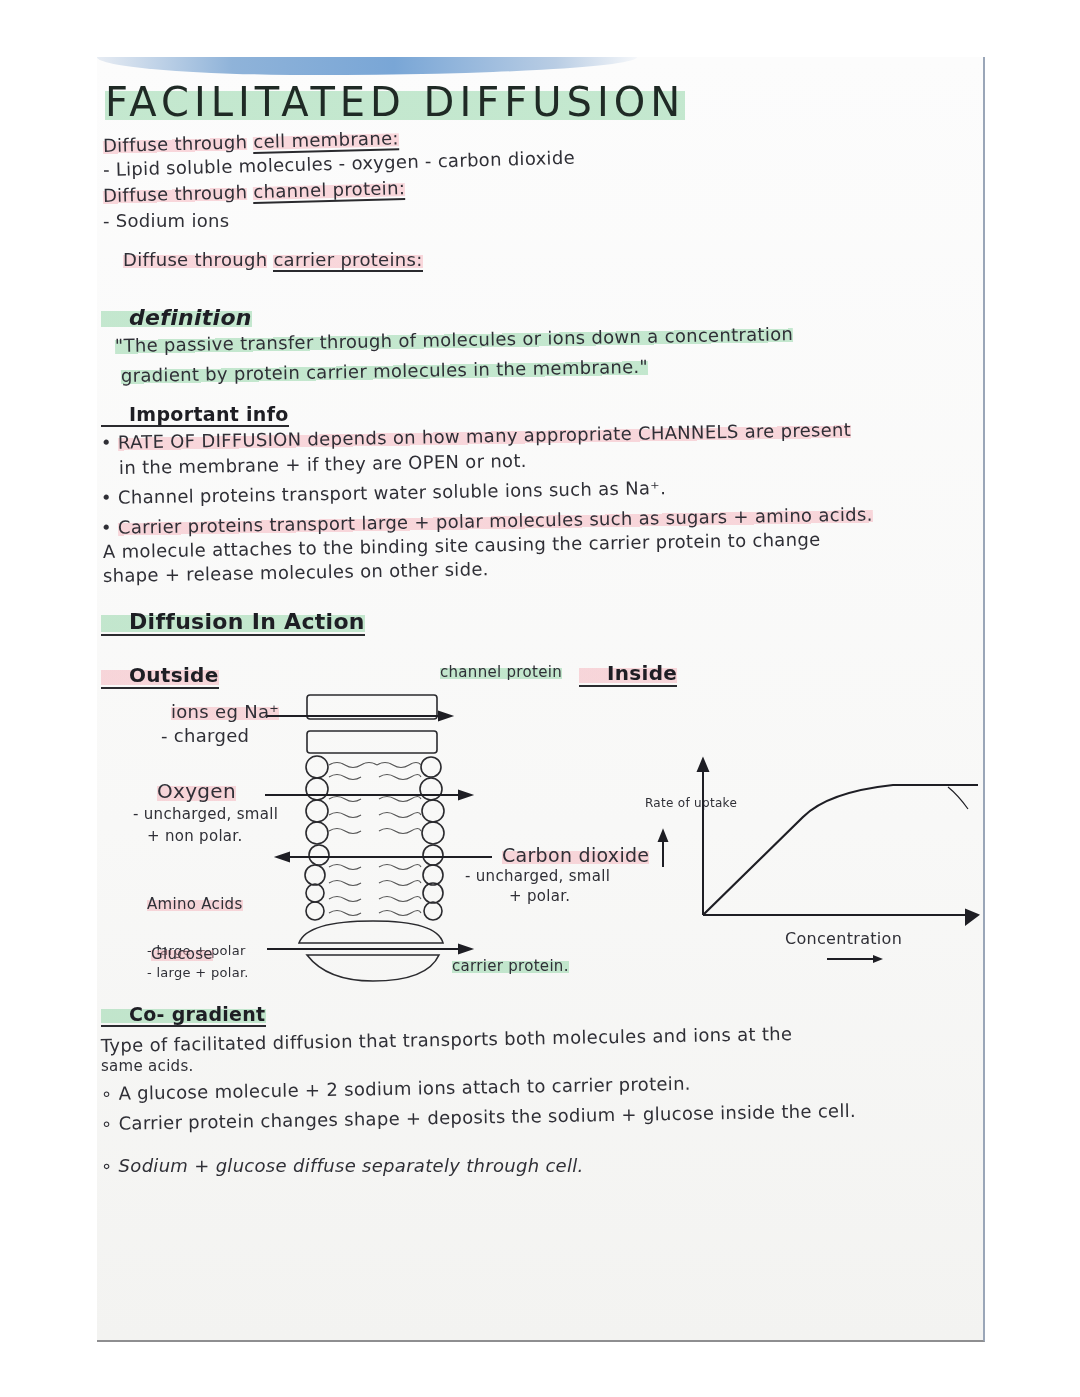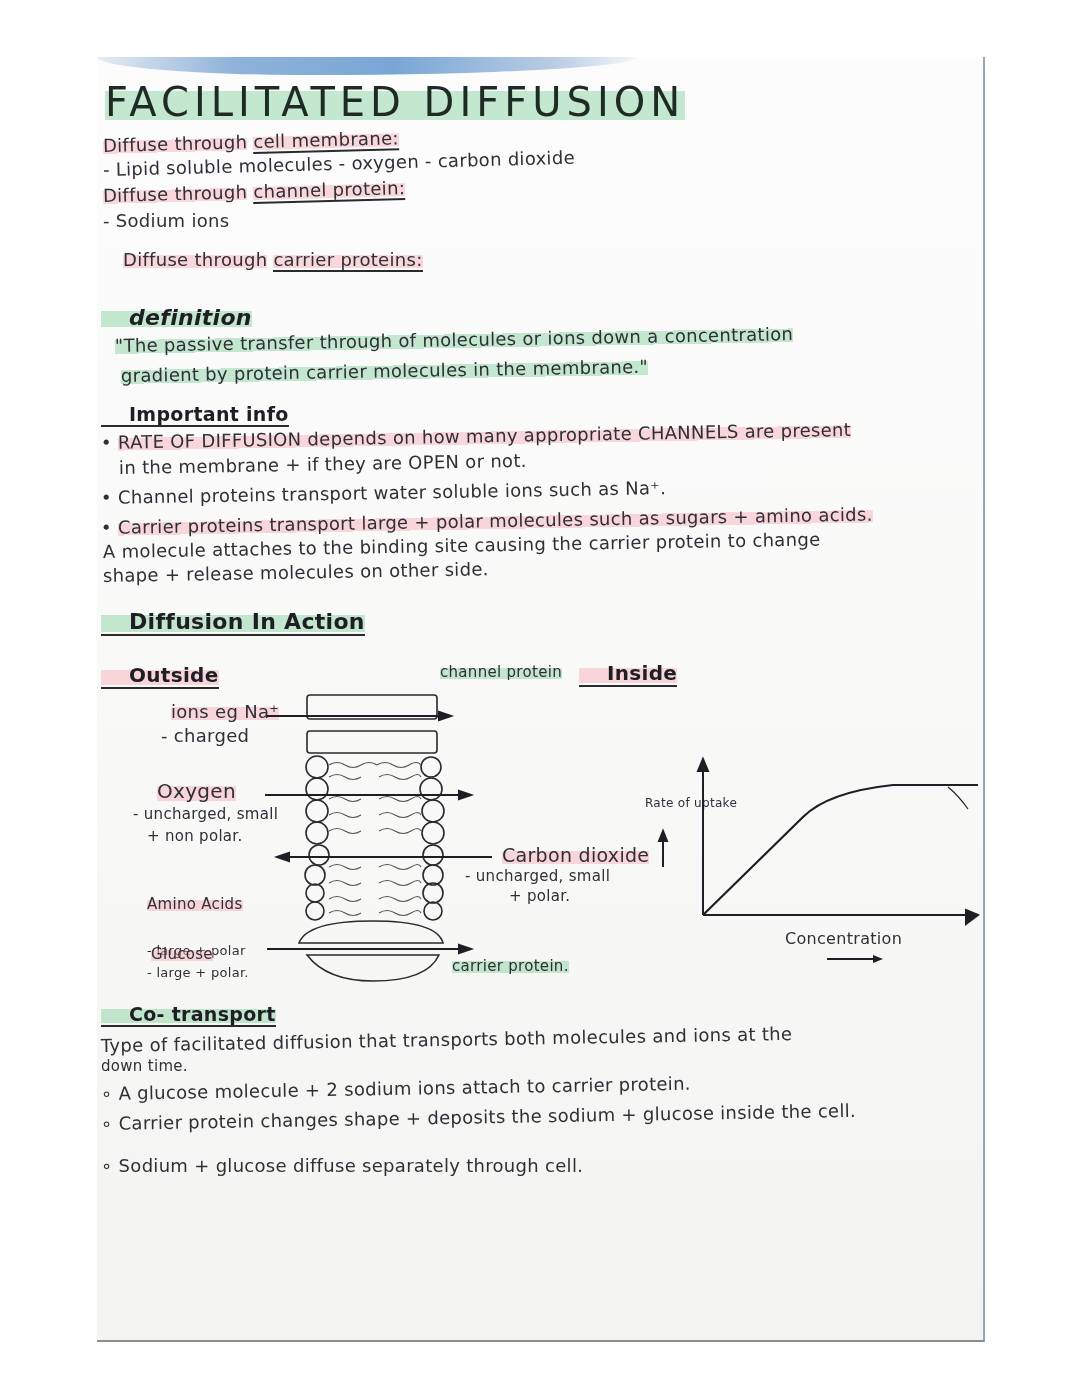--- a/index.html
+++ b/index.html
@@ -147,19 +147,19 @@
       <line x1="-30" y1="110" x2="-30" y2="80"></line>
         <polygon points="-30,74 -34,84 -26,84" fill="#1e1e24"></polygon>
     </g>
   </svg>
   <div class="t" style="left:688px;top:872px;font-size:16px;">Concentration</div>
   <svg style="left:730px;top:896px;" width="60" height="12">
     <line x1="0" y1="6" x2="48" y2="6" stroke="#1e1e24" stroke-width="2"></line>
       <polygon points="56,6 46,2 46,10" fill="#1e1e24"></polygon>
   </svg>
 
-  <div class="t head ul hl-g" style="left:4px;top:946px;font-size:19px;">Co- transport</div>
+  <div class="t head ul hl-g" style="left:4px;top:946px;font-size:19px;">Co- gradient</div>
   <div class="t tilt2" style="left:4px;top:978px;">Type of facilitated diffusion that transports both molecules and ions at the</div>
-  <div class="t" style="left:4px;top:1000px;font-size:15px;">down time.</div>
+  <div class="t" style="left:4px;top:1000px;font-size:15px;">same acids.</div>
   <div class="t tilt2" style="left:4px;top:1026px;">∘ <span>A glucose molecule + 2 sodium ions attach to carrier protein.</span></div>
   <div class="t tilt2" style="left:4px;top:1056px;">∘ <span>Carrier protein changes shape + deposits the sodium + glucose inside the cell.</span></div>
-  <div class="t" style="left:4px;top:1098px;">∘ <span>Sodium + glucose diffuse separately through cell.</span></div>
+  <div class="t" style="left:4px;top:1098px;font-style:italic;">∘ <span>Sodium + glucose diffuse separately through cell.</span></div>
 </div>
 
 </body></html>

